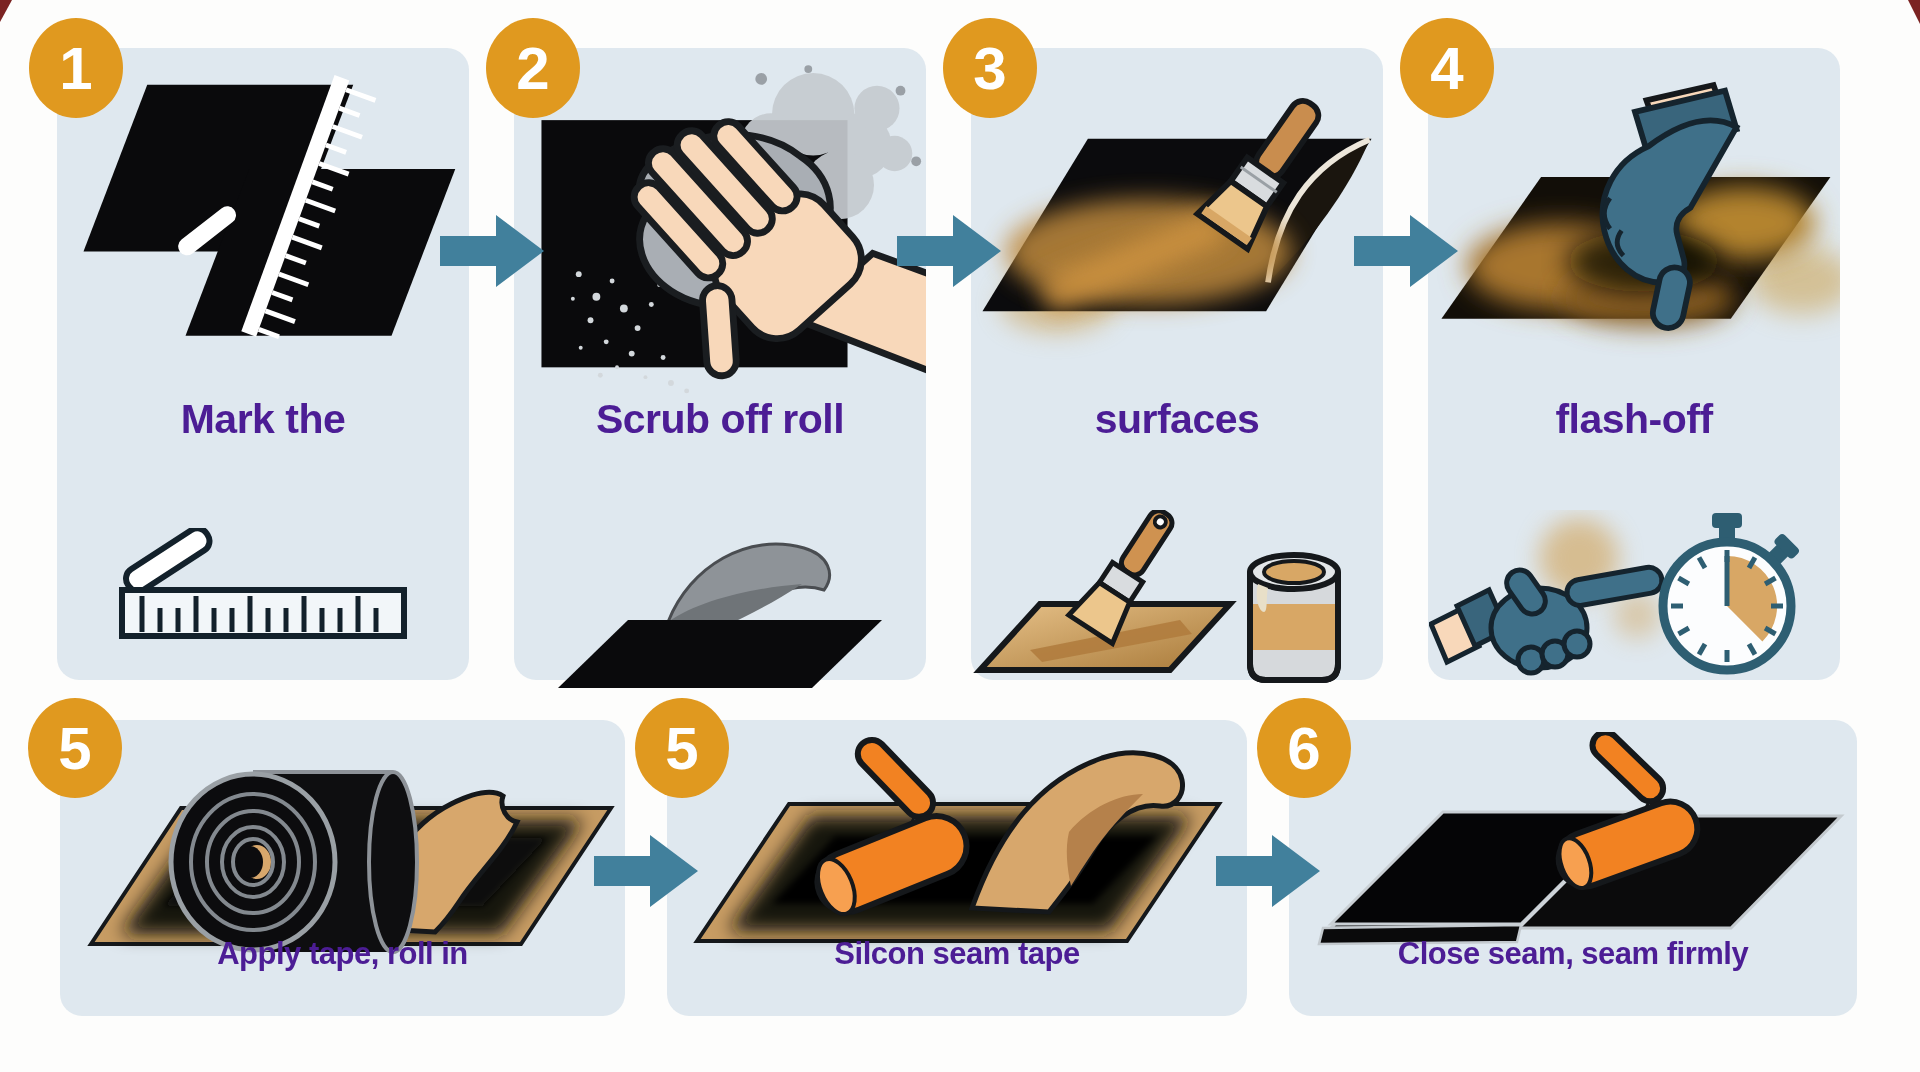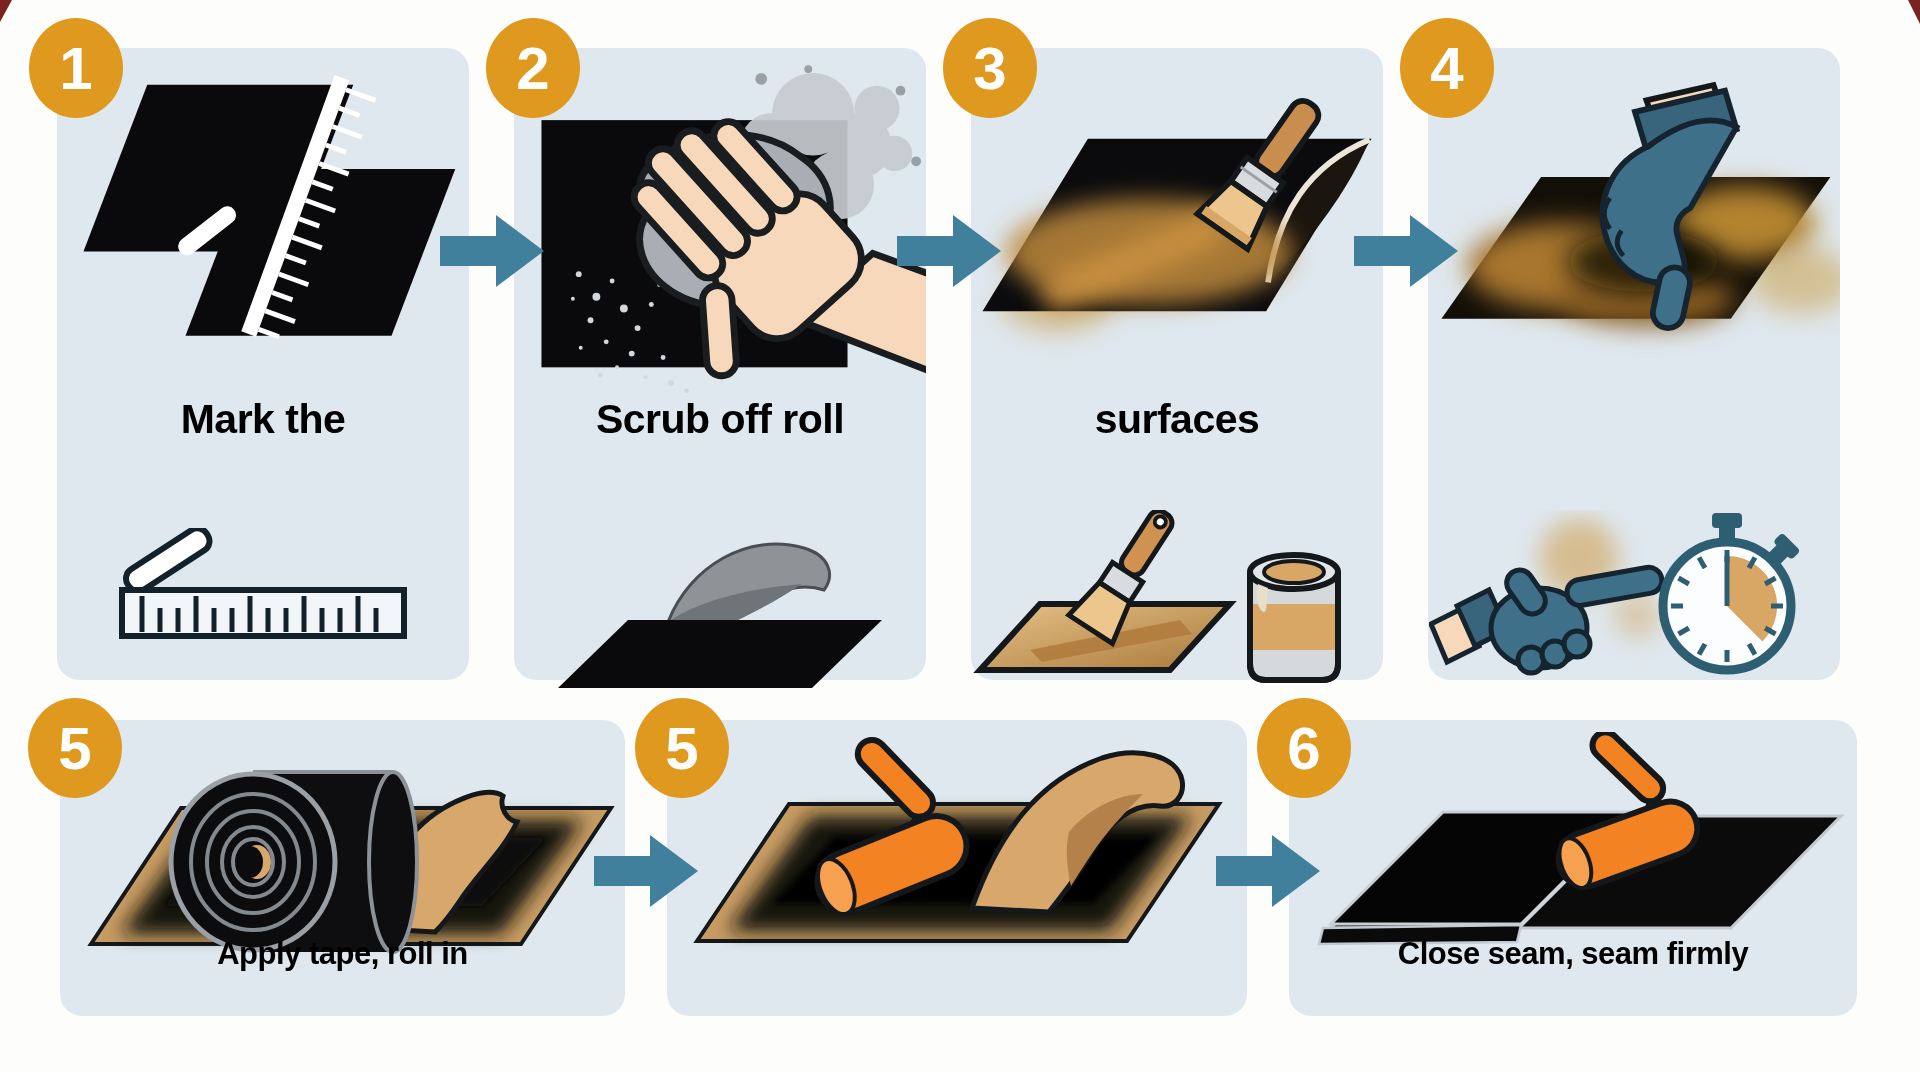--- a/index.html
+++ b/index.html
@@ -5,21 +5,21 @@
   html,body{margin:0;padding:0;background:#ffffff;}
   .stage{position:relative;width:1920px;height:1072px;background:#fdfdfc;overflow:hidden;
          font-family:"Liberation Sans",sans-serif;}
   .card{position:absolute;background:#dfe8ef;border-radius:22px;}
   .badge{position:absolute;width:94px;height:100px;border-radius:50%;background:#e0991f;
          color:#ffffff;font-weight:bold;font-size:60px;display:flex;align-items:center;
          justify-content:center;z-index:5;}
   .r1 .badge{left:-28px;top:-30px;}
   .r2 .badge{left:-32px;top:-22px;}
   .illus{position:absolute;left:0;right:0;display:flex;justify-content:center;}
-  .ttl{position:absolute;left:0;right:0;text-align:center;font-weight:bold;color:#000000;}
+  .ttl{position:absolute;left:0;right:0;text-align:center;font-weight:bold;color:#4c1d95;}
   .ttl span{display:block;}
   .r1 .ttl{top:348px;font-size:41px;line-height:1.16;letter-spacing:-0.5px;}
   .r2 .ttl{top:216px;font-size:31px;letter-spacing:-0.5px;}
   .arrow{position:absolute;width:104px;height:78px;z-index:4;}
   .corner-tl{position:absolute;left:0;top:0;width:12px;height:22px;background:#7b2322;
              clip-path:polygon(0 0,100% 0,0 100%);}
   .corner-tr{position:absolute;right:0;top:0;width:12px;height:24px;background:#7b2322;
              clip-path:polygon(0 0,100% 0,100% 100%);}
   svg{display:block;}
 </style>
@@ -248,20 +248,21 @@
           <polygon points="78,22 148,6 162,46 92,62" fill="#f8d8ba" stroke="#15181b" stroke-width="6"></polygon>
           <polygon points="66,34 160,12 172,52 78,74" fill="#39657c" stroke="#15242e" stroke-width="6"></polygon>
           <path d="M80,70 C44,86 26,122 34,158 C42,192 68,214 98,212 C112,211 120,202 117,188
                    L110,162 C107,150 113,140 124,134 L172,50 C140,32 104,52 80,70 Z" fill="#3f7089" stroke="#15242e" stroke-width="6"></path>
           <path d="M40,124 q-12,16 0,32 M52,158 q-10,14 2,26" fill="none" stroke="#15242e" stroke-width="5"></path>
           <rect x="88" y="196" width="32" height="64" rx="16" fill="#3f7089" stroke="#15242e" stroke-width="6" transform="rotate(12 104 228)"></rect>
         </g>
       </svg>
     </div>
     <div class="ttl">
+      <span>flash-off</span>
     </div>
     <div class="illus" style="top:462px;">
       <svg width="410" height="190" viewBox="0 0 410 190">
         <defs>
           <filter id="b4b" x="-80%" y="-80%" width="260%" height="260%">
             <feGaussianBlur stdDeviation="12"></feGaussianBlur>
           </filter>
         </defs>
         <circle cx="150" cy="48" r="40" fill="#cf9a45" opacity="0.55" filter="url(#b4b)"></circle>
         <circle cx="208" cy="105" r="24" fill="#cf9a45" opacity="0.4" filter="url(#b4b)"></circle>
@@ -370,20 +371,24 @@
           <g transform="translate(34,-54) rotate(-44)">
             <rect x="-14" y="-92" width="28" height="96" rx="14" fill="#f28222" stroke="#15181b" stroke-width="6"></rect>
           </g>
           <g transform="rotate(-22)">
             <rect x="-78" y="-30" width="156" height="60" rx="30" fill="#f28222" stroke="#15181b" stroke-width="6"></rect>
             <ellipse cx="-60" cy="0" rx="16" ry="29" fill="#f7a050" stroke="#15181b" stroke-width="4"></ellipse>
           </g>
         </g>
       </svg>
     </div>
+    <div class="ttl">
+      <span>Silcon seam tape</span>
+      <span></span>
+    </div>
   </section>
 
   <section class="card r2" style="left:1289px;top:720px;width:568px;height:296px;">
     <div class="badge">
       <span>6</span>
     </div>
     <div class="illus" style="top:12px;">
       <svg width="560" height="240" viewBox="0 0 560 240">
         <polygon points="38,196 150,84 548,84 438,196" fill="#0b0b0c" stroke="#c3c9ce" stroke-width="3"></polygon>
         <polygon points="30,196 228,193 224,210 26,212" fill="#0a0a0b" stroke="#c3c9ce" stroke-width="2.5"></polygon>

